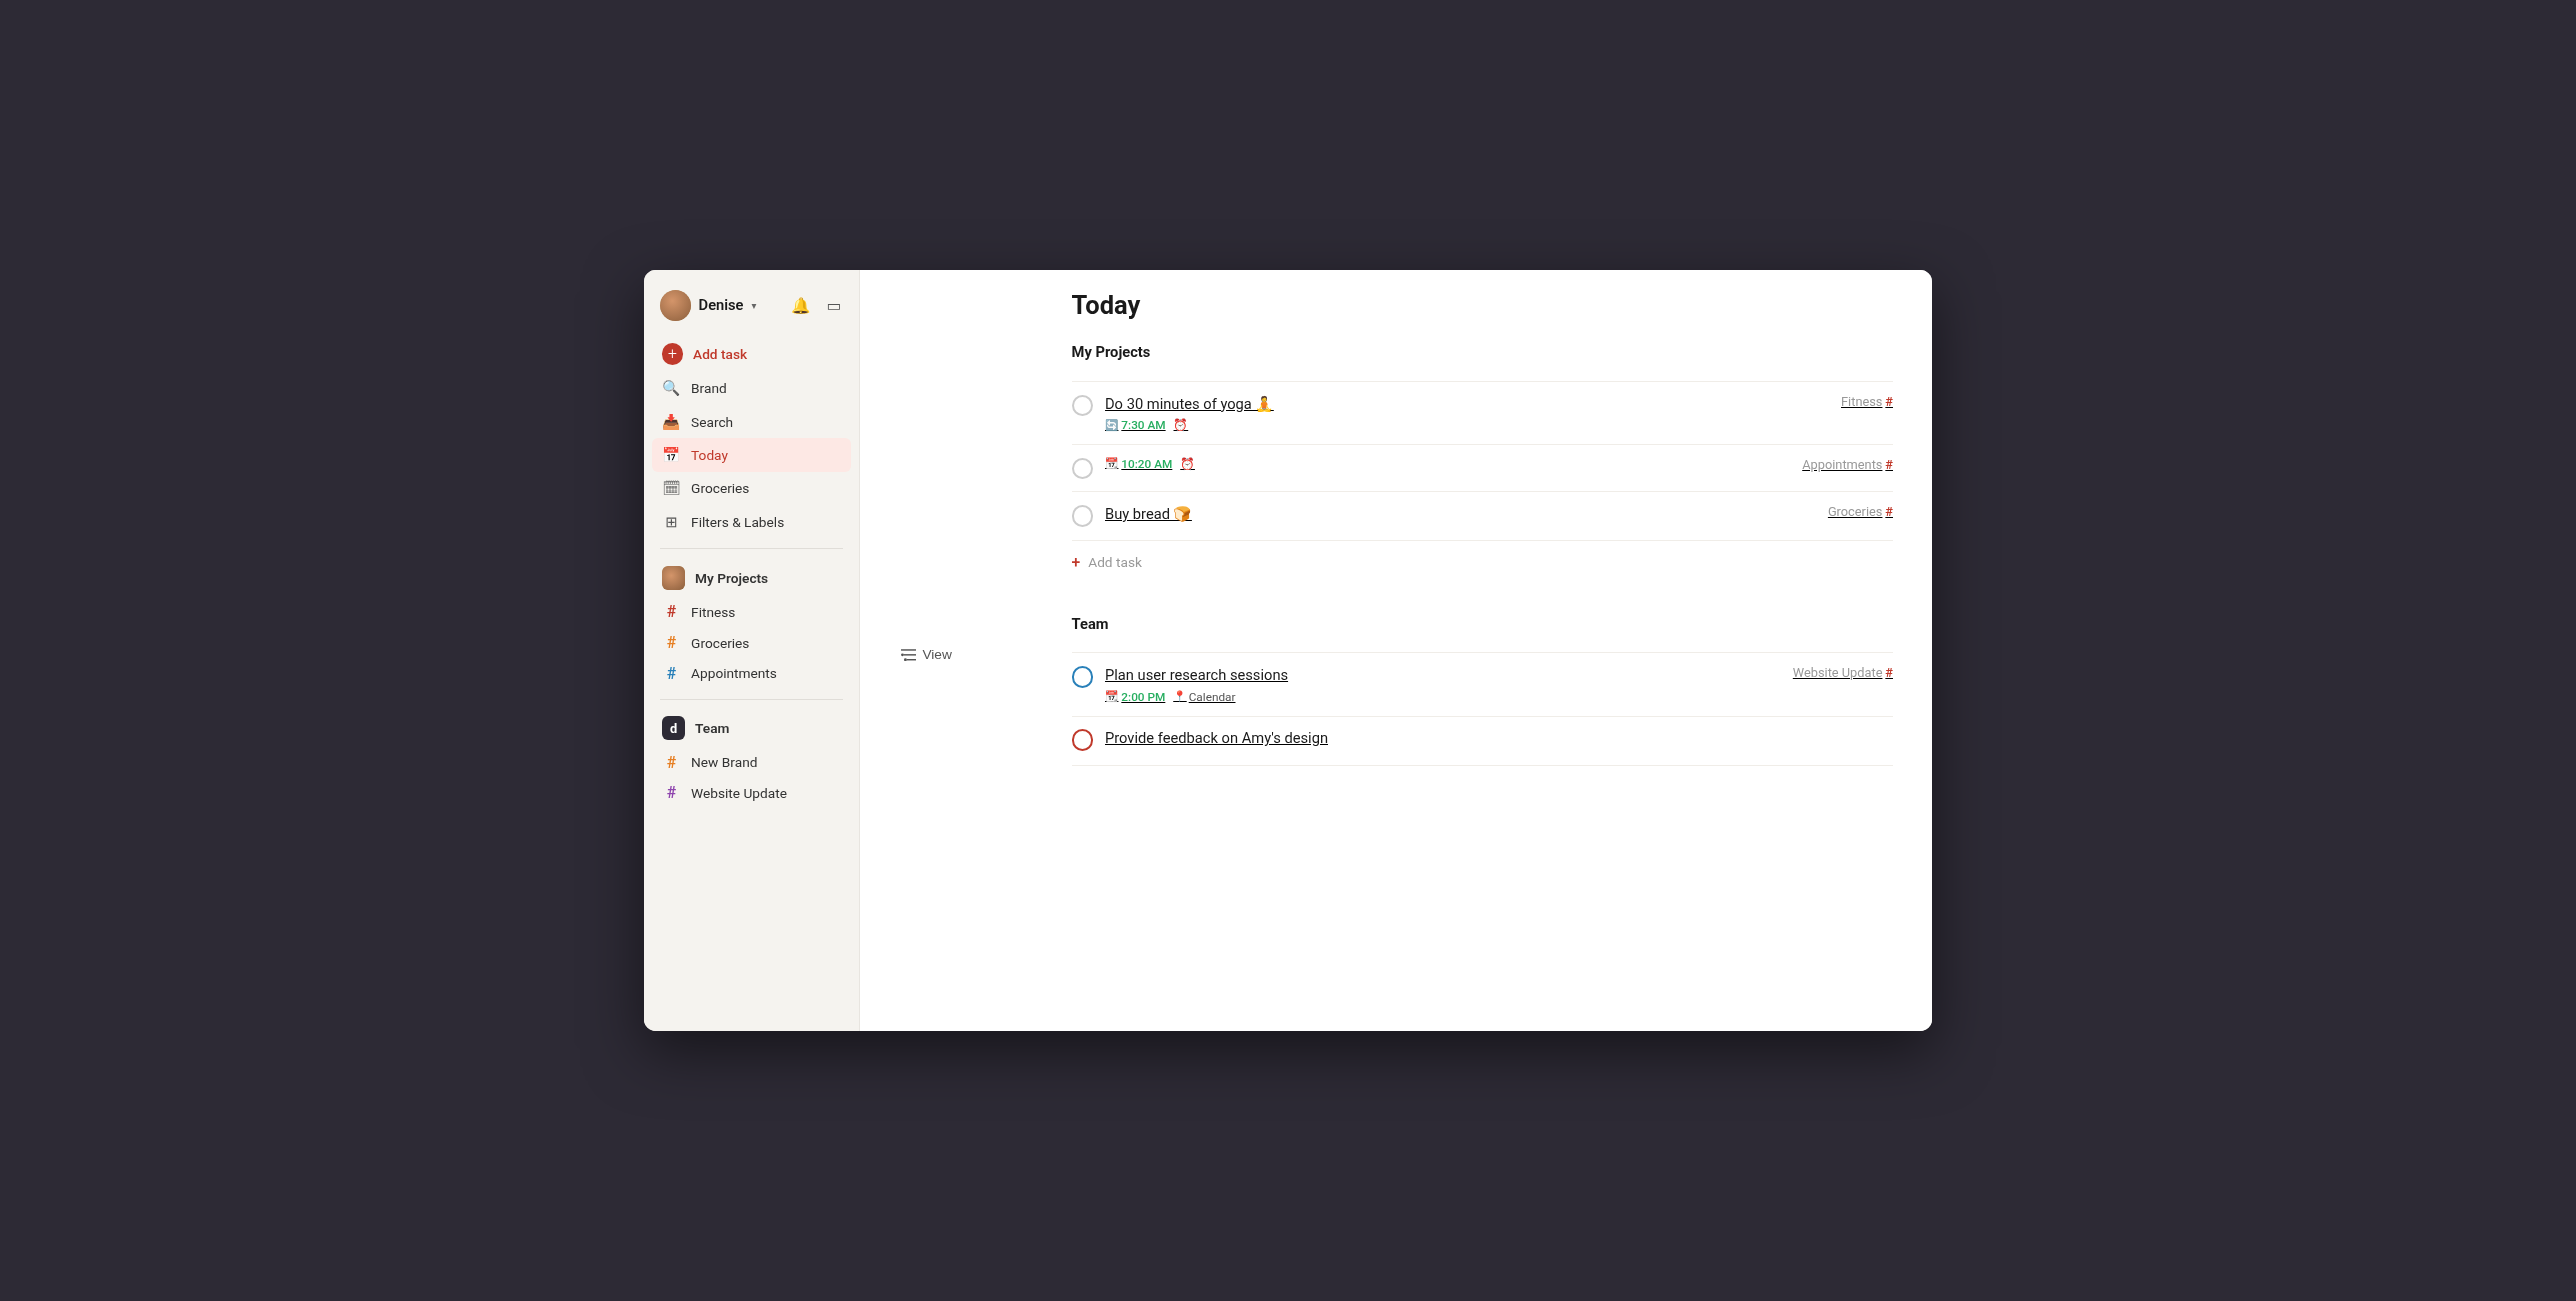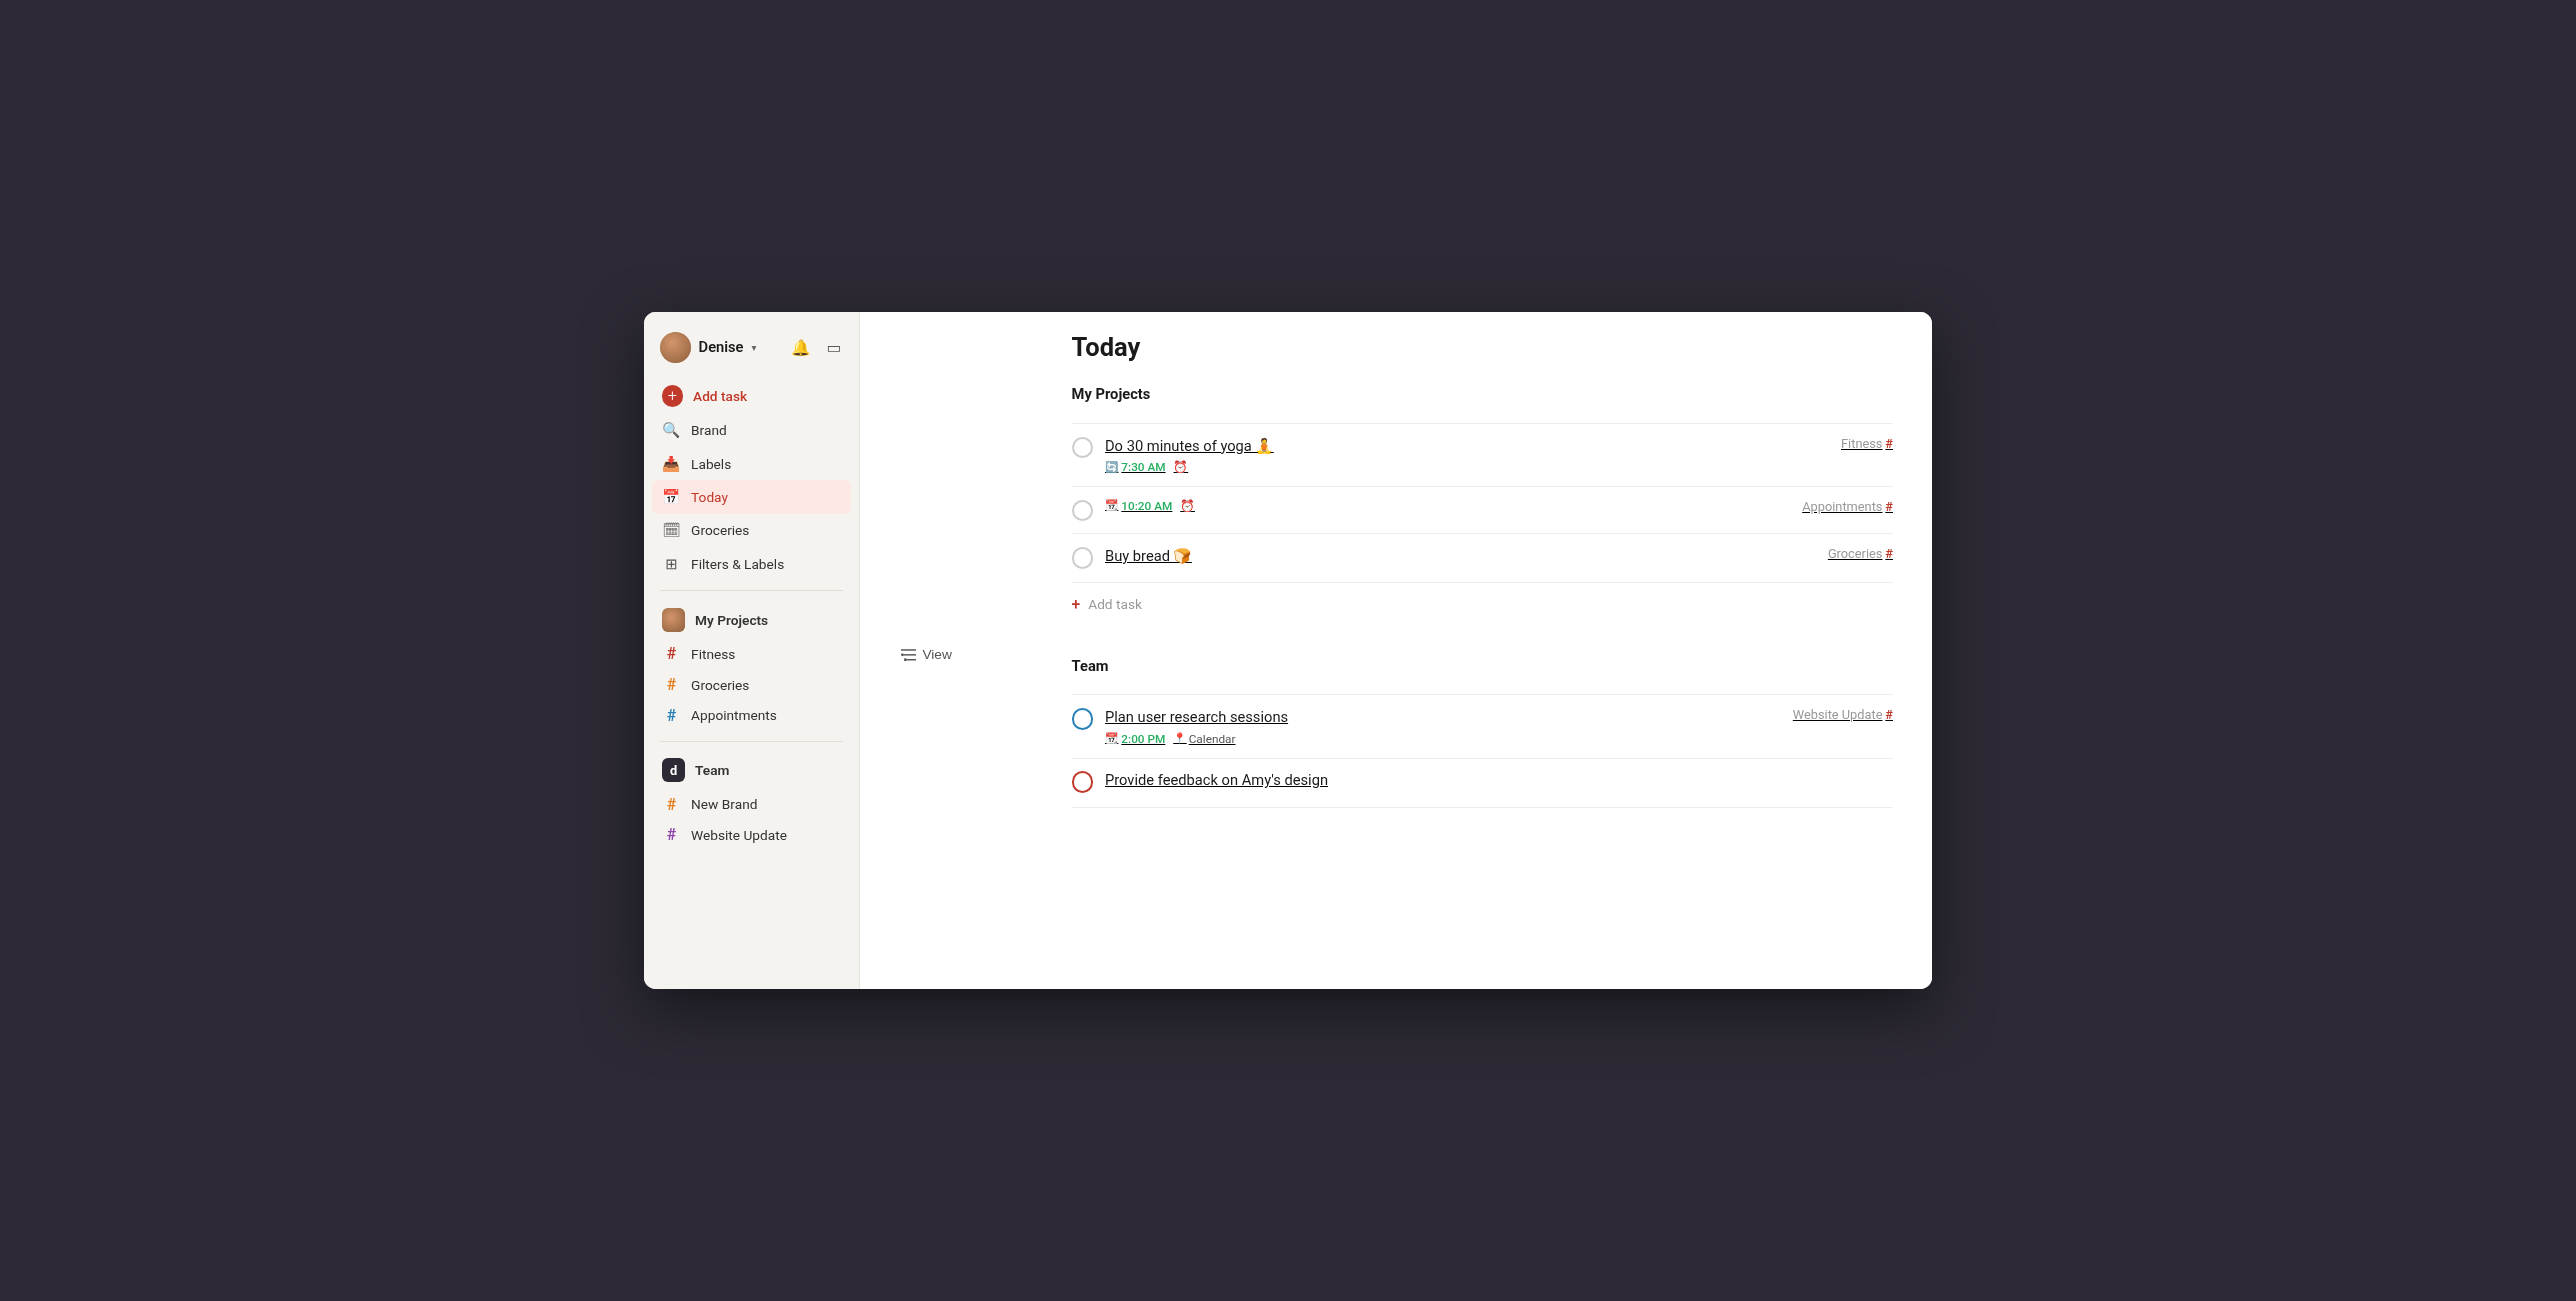--- a/index.html
+++ b/index.html
@@ -9,21 +9,21 @@
       display: flex;
       align-items: center;
       justify-content: center;
       min-height: 100vh;
       padding: 19.6px;
     }
     .app-window {
       background: #f5f3ef;
       border-radius: 11.8px;
       width: 1288px;
-      height: 677px;
+      height: 761px;
       display: flex;
       overflow: hidden;
       box-shadow: 0 19.6px 59px rgba(0,0,0,0.5);
     }
     
     .sidebar {
       width: 216px;
       background: #f5f3ef;
       padding: 19.6px 0;
       display: flex;
@@ -351,21 +351,21 @@
         <div class="add-task-circle">+</div>
         <span>Add task</span>
       </div>
 
       <div class="nav-item">
         <span class="nav-icon">🔍</span>
         <span>Brand</span>
       </div>
       <div class="nav-item">
         <span class="nav-icon">📥</span>
-        <span>Labels</span>
+        <span>Search</span>
       </div>
       <div class="nav-item active">
         <span class="nav-icon">📅</span>
         <span>Today</span>
       </div>
       <div class="nav-item">
         <span class="nav-icon">🗓</span>
         <span>Groceries</span>
       </div>
       <div class="nav-item">

